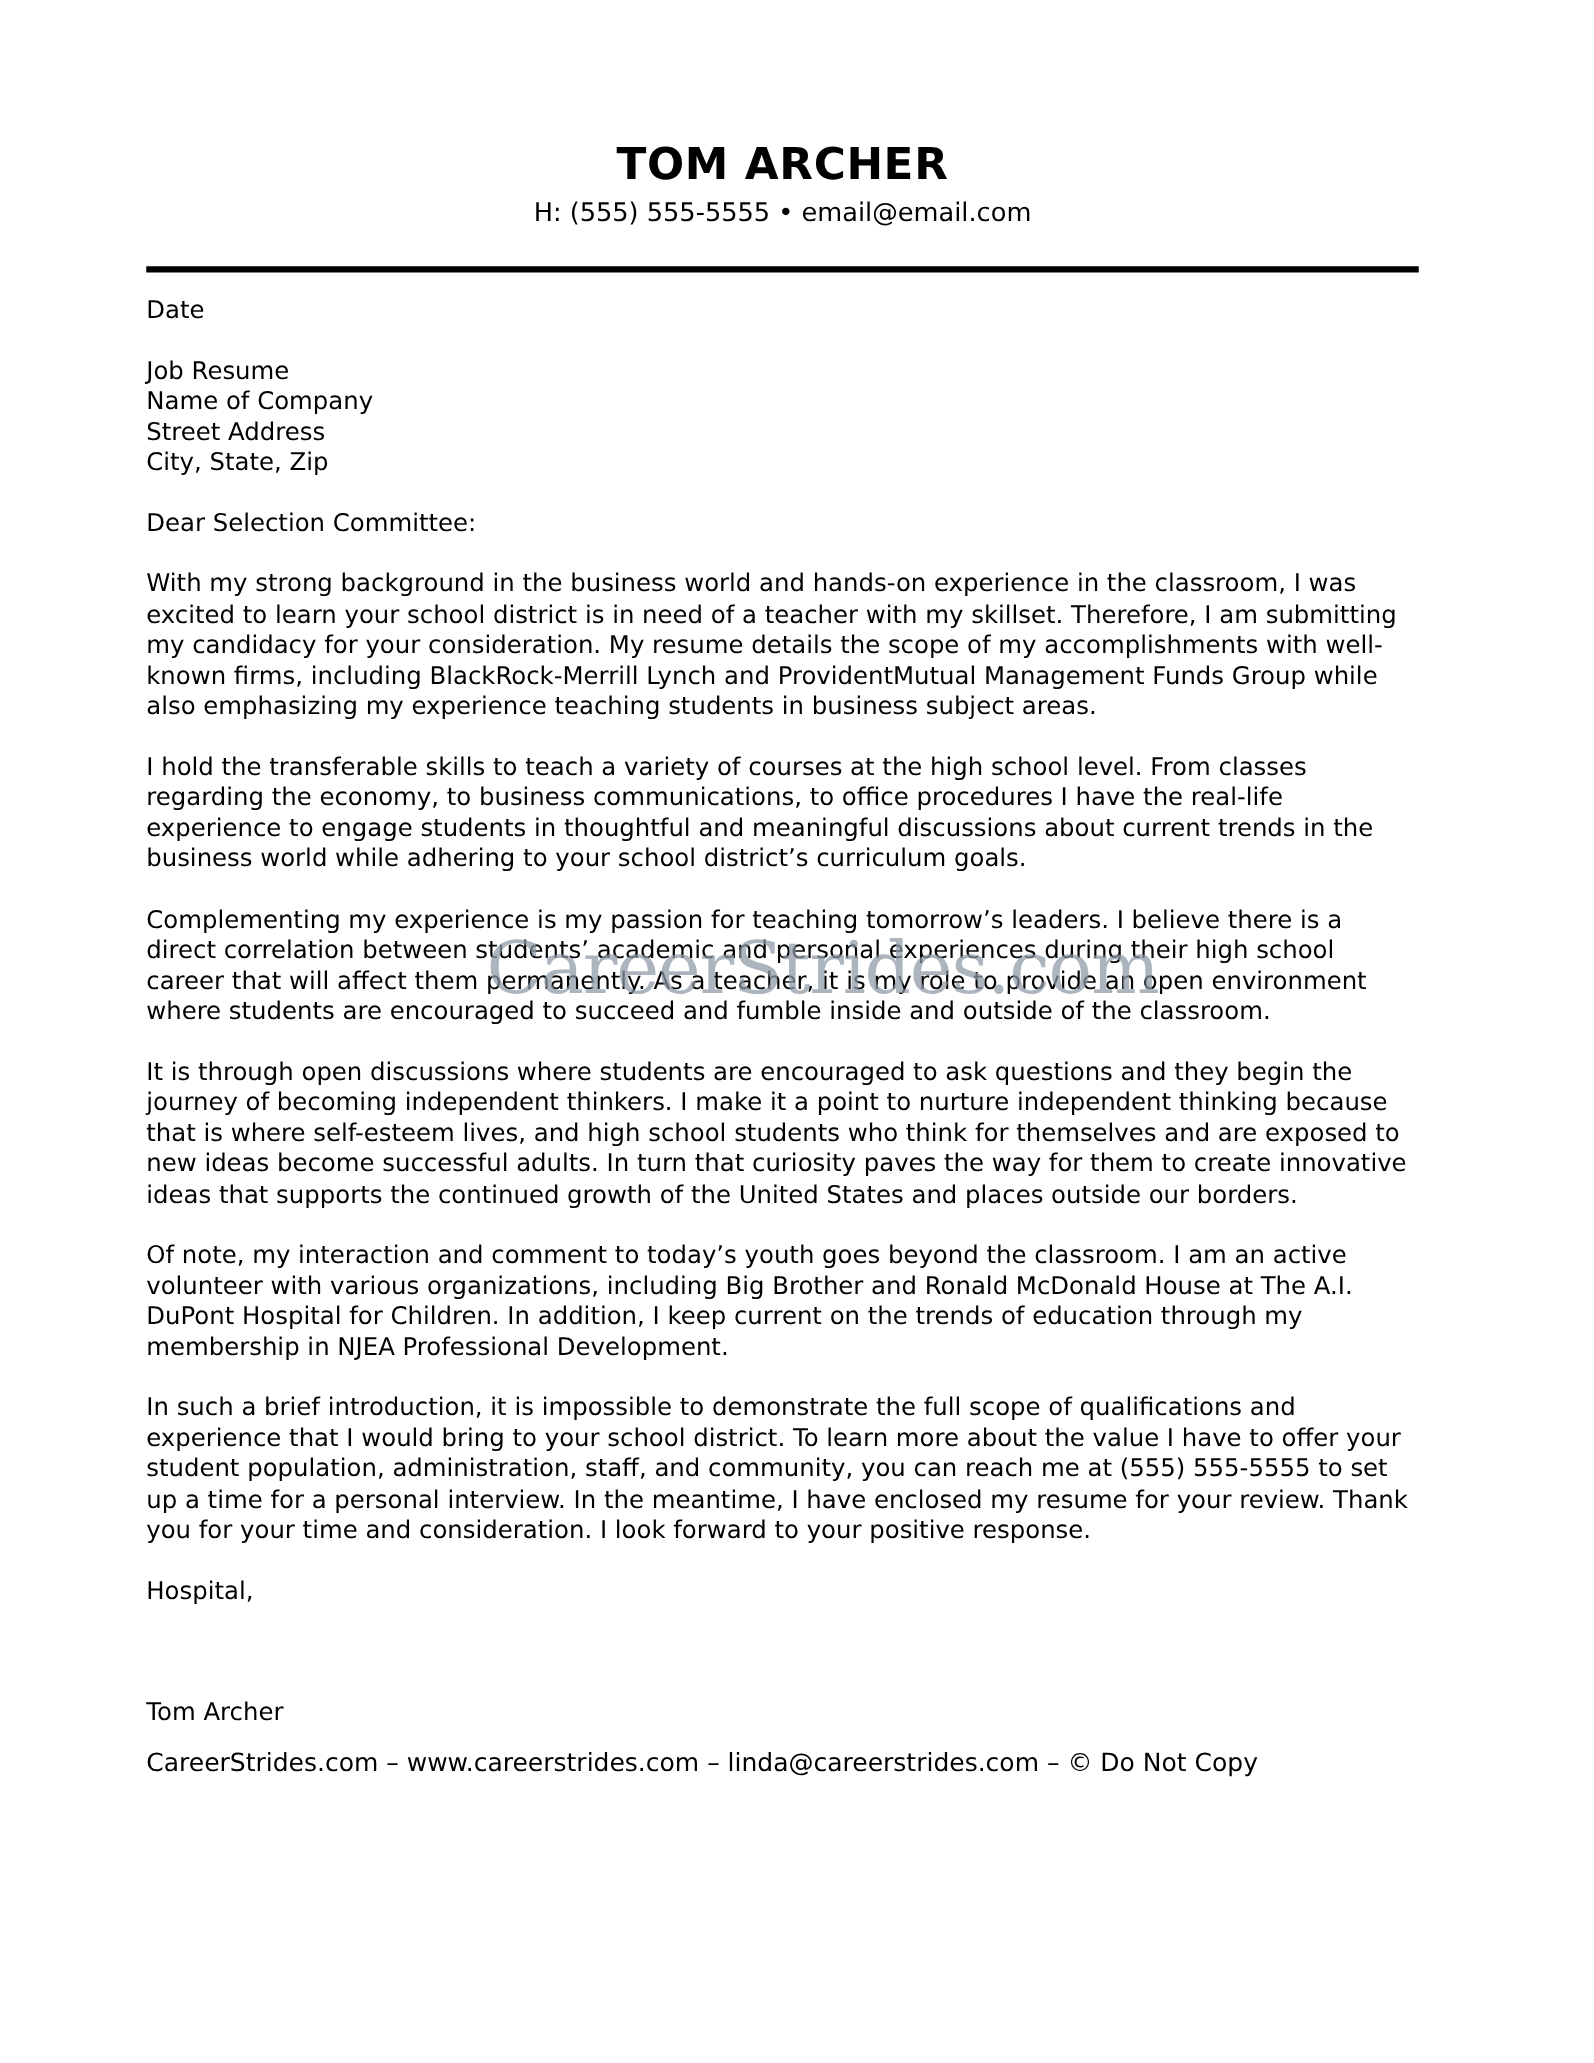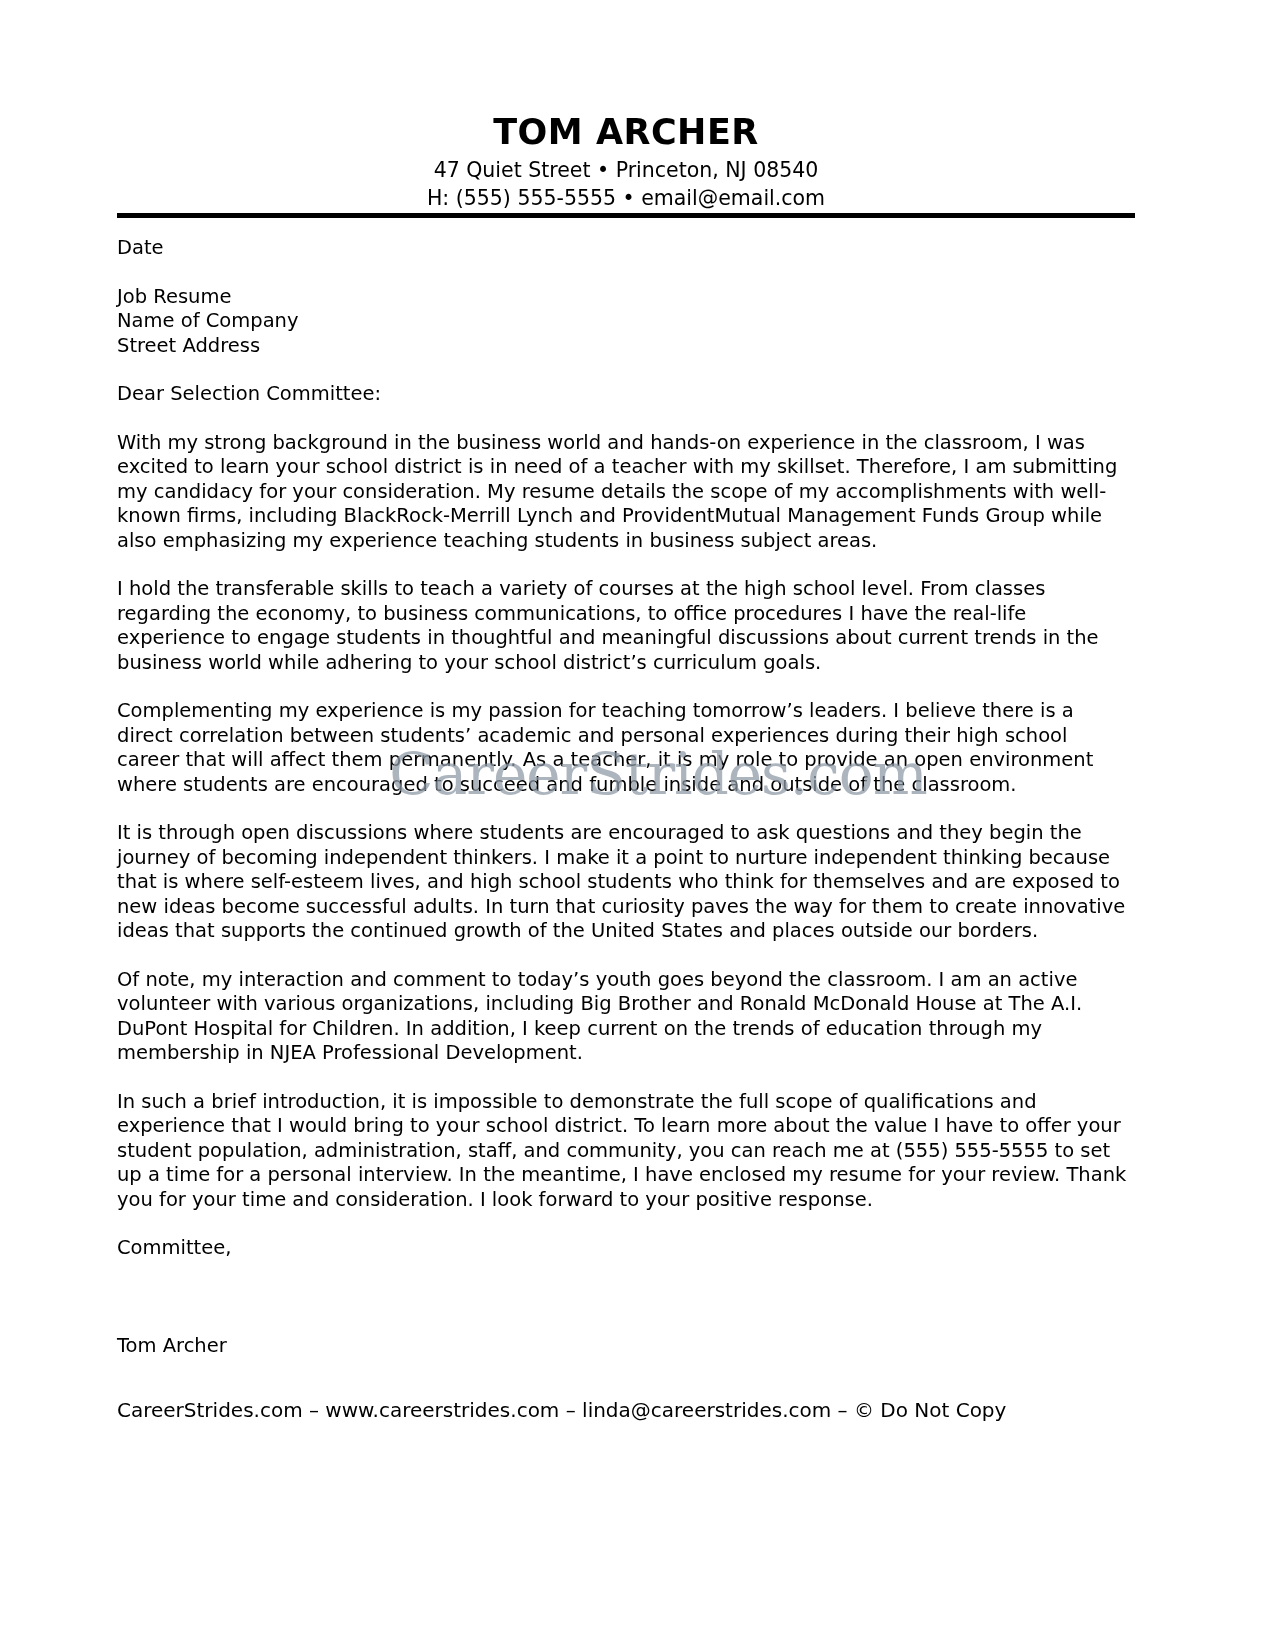--- a/index.html
+++ b/index.html
@@ -101,51 +101,51 @@
     line-height: 24px;
   }
 </style>
 </head>
 <body>
 
 <div class="page">
 
   <div class="letterhead">
     <div class="lh-name">TOM ARCHER</div>
-    <div class="lh-line">47 Quiet Street • Princeton, NJ 08540</div>
     <div class="lh-line">H: (555) 555-5555 • email@email.com</div>
   </div>
 
   <div class="rule"></div>
 
   <div class="body-wrap">
 
     <div class="blk">
       <div class="ln">Date</div>
     </div>
 
     <div class="blk">
       <div class="ln">Job Resume</div>
       <div class="ln">Name of Company</div>
       <div class="ln">Street Address</div>
+      <div class="ln">City, State, Zip</div>
     </div>
 
     <div class="blk">
       <div class="ln">Dear Selection Committee:</div>
     </div>
 
     <p class="para">With my strong background in the business world and hands-on experience in the classroom, I was excited to learn your school district is in need of a teacher with my skillset. Therefore, I am submitting my candidacy for your consideration. My resume details the scope of my accomplishments with well-known firms, including BlackRock-Merrill Lynch and ProvidentMutual Management Funds Group while also emphasizing my experience teaching students in business subject areas.</p>
     <p class="para">I hold the transferable skills to teach a variety of courses at the high school level. From classes regarding the economy, to business communications, to office procedures I have the real-life experience to engage students in thoughtful and meaningful discussions about current trends in the business world while adhering to your school district’s curriculum goals.</p>
     <p class="para">Complementing my experience is my passion for teaching tomorrow’s leaders. I believe there is a direct correlation between students’ academic and personal experiences during their high school career that will affect them permanently. As a teacher, it is my role to provide an open environment where students are encouraged to succeed and fumble inside and outside of the classroom.</p>
     <p class="para">It is through open discussions where students are encouraged to ask questions and they begin the journey of becoming independent thinkers. I make it a point to nurture independent thinking because that is where self-esteem lives, and high school students who think for themselves and are exposed to new ideas become successful adults. In turn that curiosity paves the way for them to create innovative ideas that supports the continued growth of the United States and places outside our borders.</p>
     <p class="para">Of note, my interaction and comment to today’s youth goes beyond the classroom. I am an active volunteer with various organizations, including Big Brother and Ronald McDonald House at The A.I. DuPont Hospital for Children. In addition, I keep current on the trends of education through my membership in NJEA Professional Development.</p>
     <p class="para">In such a brief introduction, it is impossible to demonstrate the full scope of qualifications and experience that I would bring to your school district. To learn more about the value I have to offer your student population, administration, staff, and community, you can reach me at (555) 555-5555 to set up a time for a personal interview. In the meantime, I have enclosed my resume for your review. Thank you for your time and consideration. I look forward to your positive response.</p>
 
     <div class="blk">
-      <div class="ln">Committee,</div>
+      <div class="ln">Hospital,</div>
     </div>
 
     <div class="sig-space"></div>
 
     <div class="blk">
       <div class="ln">Tom Archer</div>
     </div>
 
 
   </div>

